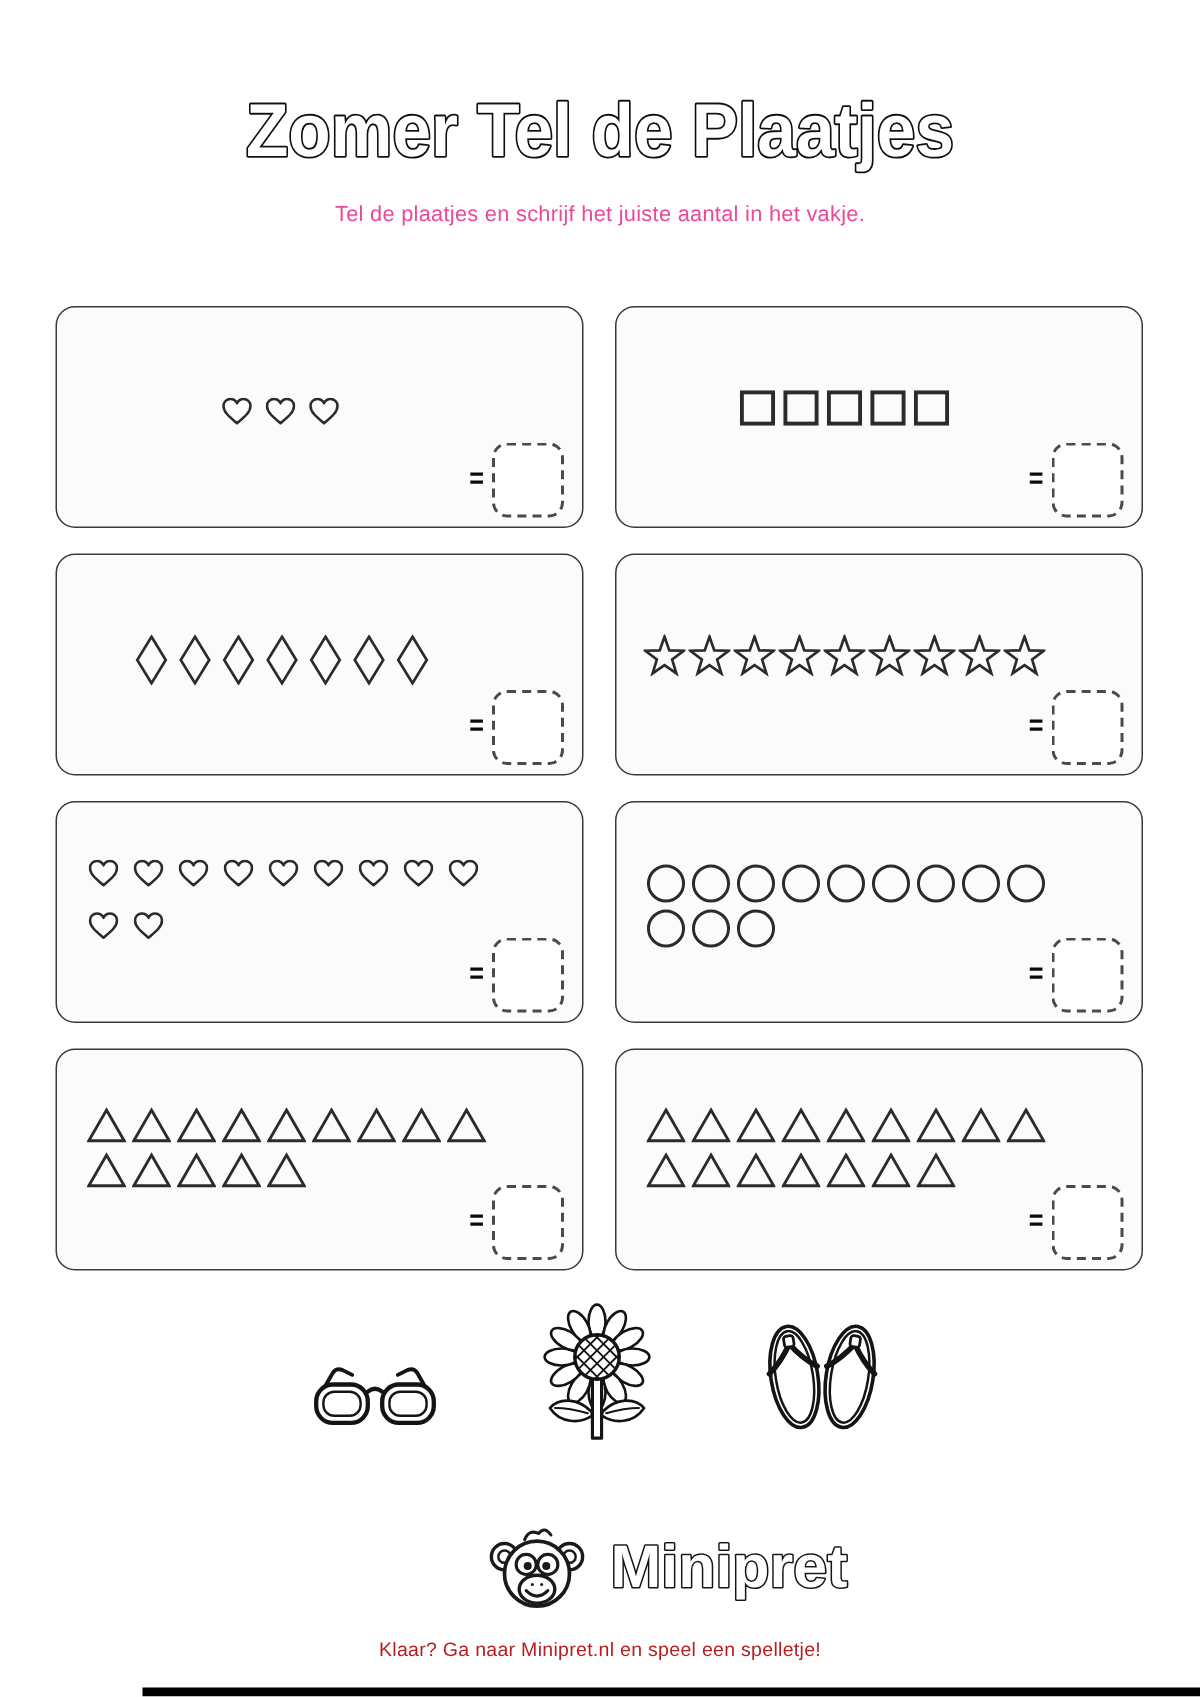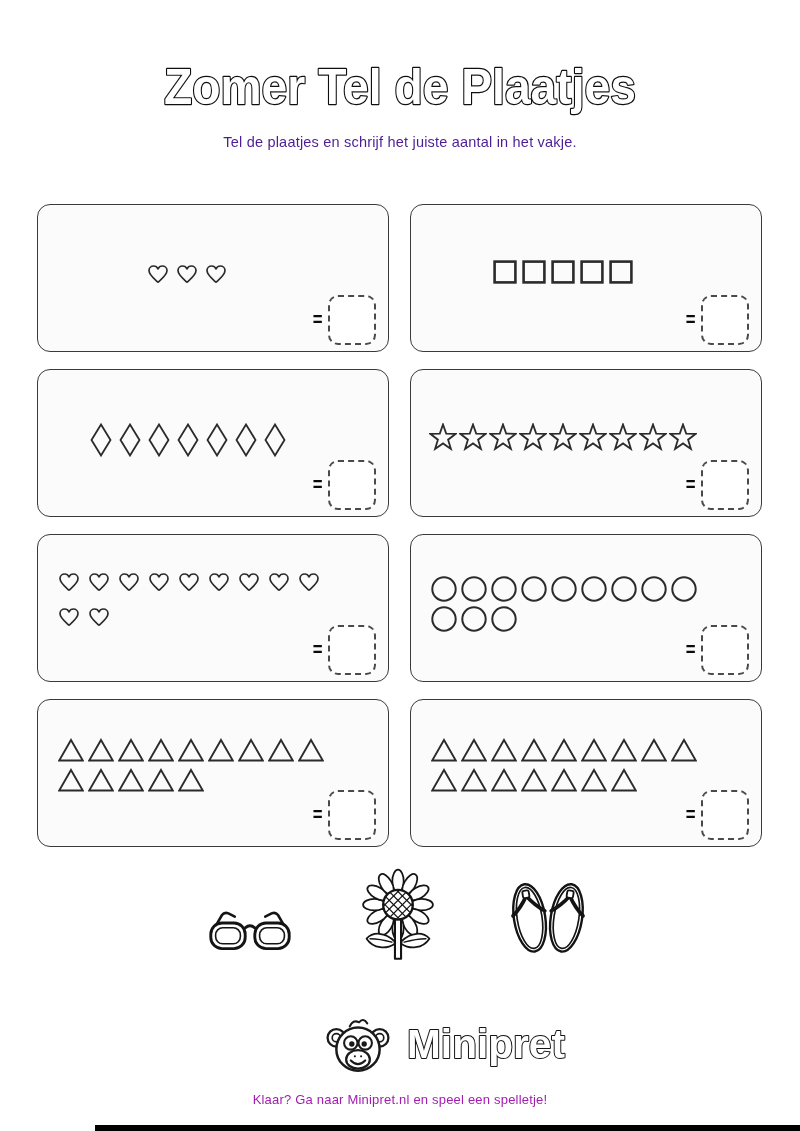--- a/index.html
+++ b/index.html
@@ -2,21 +2,21 @@
 <html><head>
 <meta charset="utf-8">
 <style>
   html,body{margin:0;padding:0;}
   body{
     width:800px;height:1131px;position:relative;background:#ffffff;
     font-family:"Liberation Sans","DejaVu Sans",sans-serif;overflow:hidden;
   }
   
   .header{position:absolute;top:52px;left:0;width:800px;text-align:center;}
-  .subtitle{margin-top:6px;font-size:14.5px;color:#4c1d95;letter-spacing:.2px;}
+  .subtitle{margin-top:6px;font-size:14.5px;color:#ec4899;letter-spacing:.2px;}
   
   .grid{
     position:absolute;top:204px;left:37px;width:725px;
     display:grid;grid-template-columns:352px 352px;grid-auto-rows:148px;
     column-gap:21px;row-gap:17px;
   }
   .count-box{
     position:relative;box-sizing:border-box;
     border:1.6px solid #3a3a3a;border-radius:13px;background:#fbfbfb;
   }
@@ -51,21 +51,21 @@
     position:absolute;top:868px;left:0;width:800px;
     display:flex;justify-content:center;align-items:flex-end;gap:64px;
   }
   
   .logo{
     position:absolute;top:1012px;left:0;width:800px;
     display:flex;justify-content:center;align-items:center;gap:10px;margin-left:48px;
   }
   
   .footer{position:absolute;top:1092px;left:0;width:800px;text-align:center;
-    font-size:13px;color:#a21caf;letter-spacing:.2px;}
+    font-size:13px;color:#b91c1c;letter-spacing:.2px;}
   .bottom-bar{position:absolute;bottom:0;left:95px;right:0;height:6px;background:#000;}
 </style>
 </head>
 <body>
 
 <div class="header">
   <svg width="800" height="72" viewBox="0 0 800 72">
     <text x="400" y="52" text-anchor="middle" textLength="472" lengthAdjust="spacingAndGlyphs" font-family="Liberation Sans, DejaVu Sans, sans-serif" font-size="50" font-weight="bold" fill="#ffffff" stroke="#0f0f0f" stroke-width="2.4" paint-order="stroke" stroke-linejoin="round">Zomer Tel de Plaatjes</text>
   </svg>
   <div class="subtitle">Tel de plaatjes en schrijf het juiste aantal in het vakje.</div>

